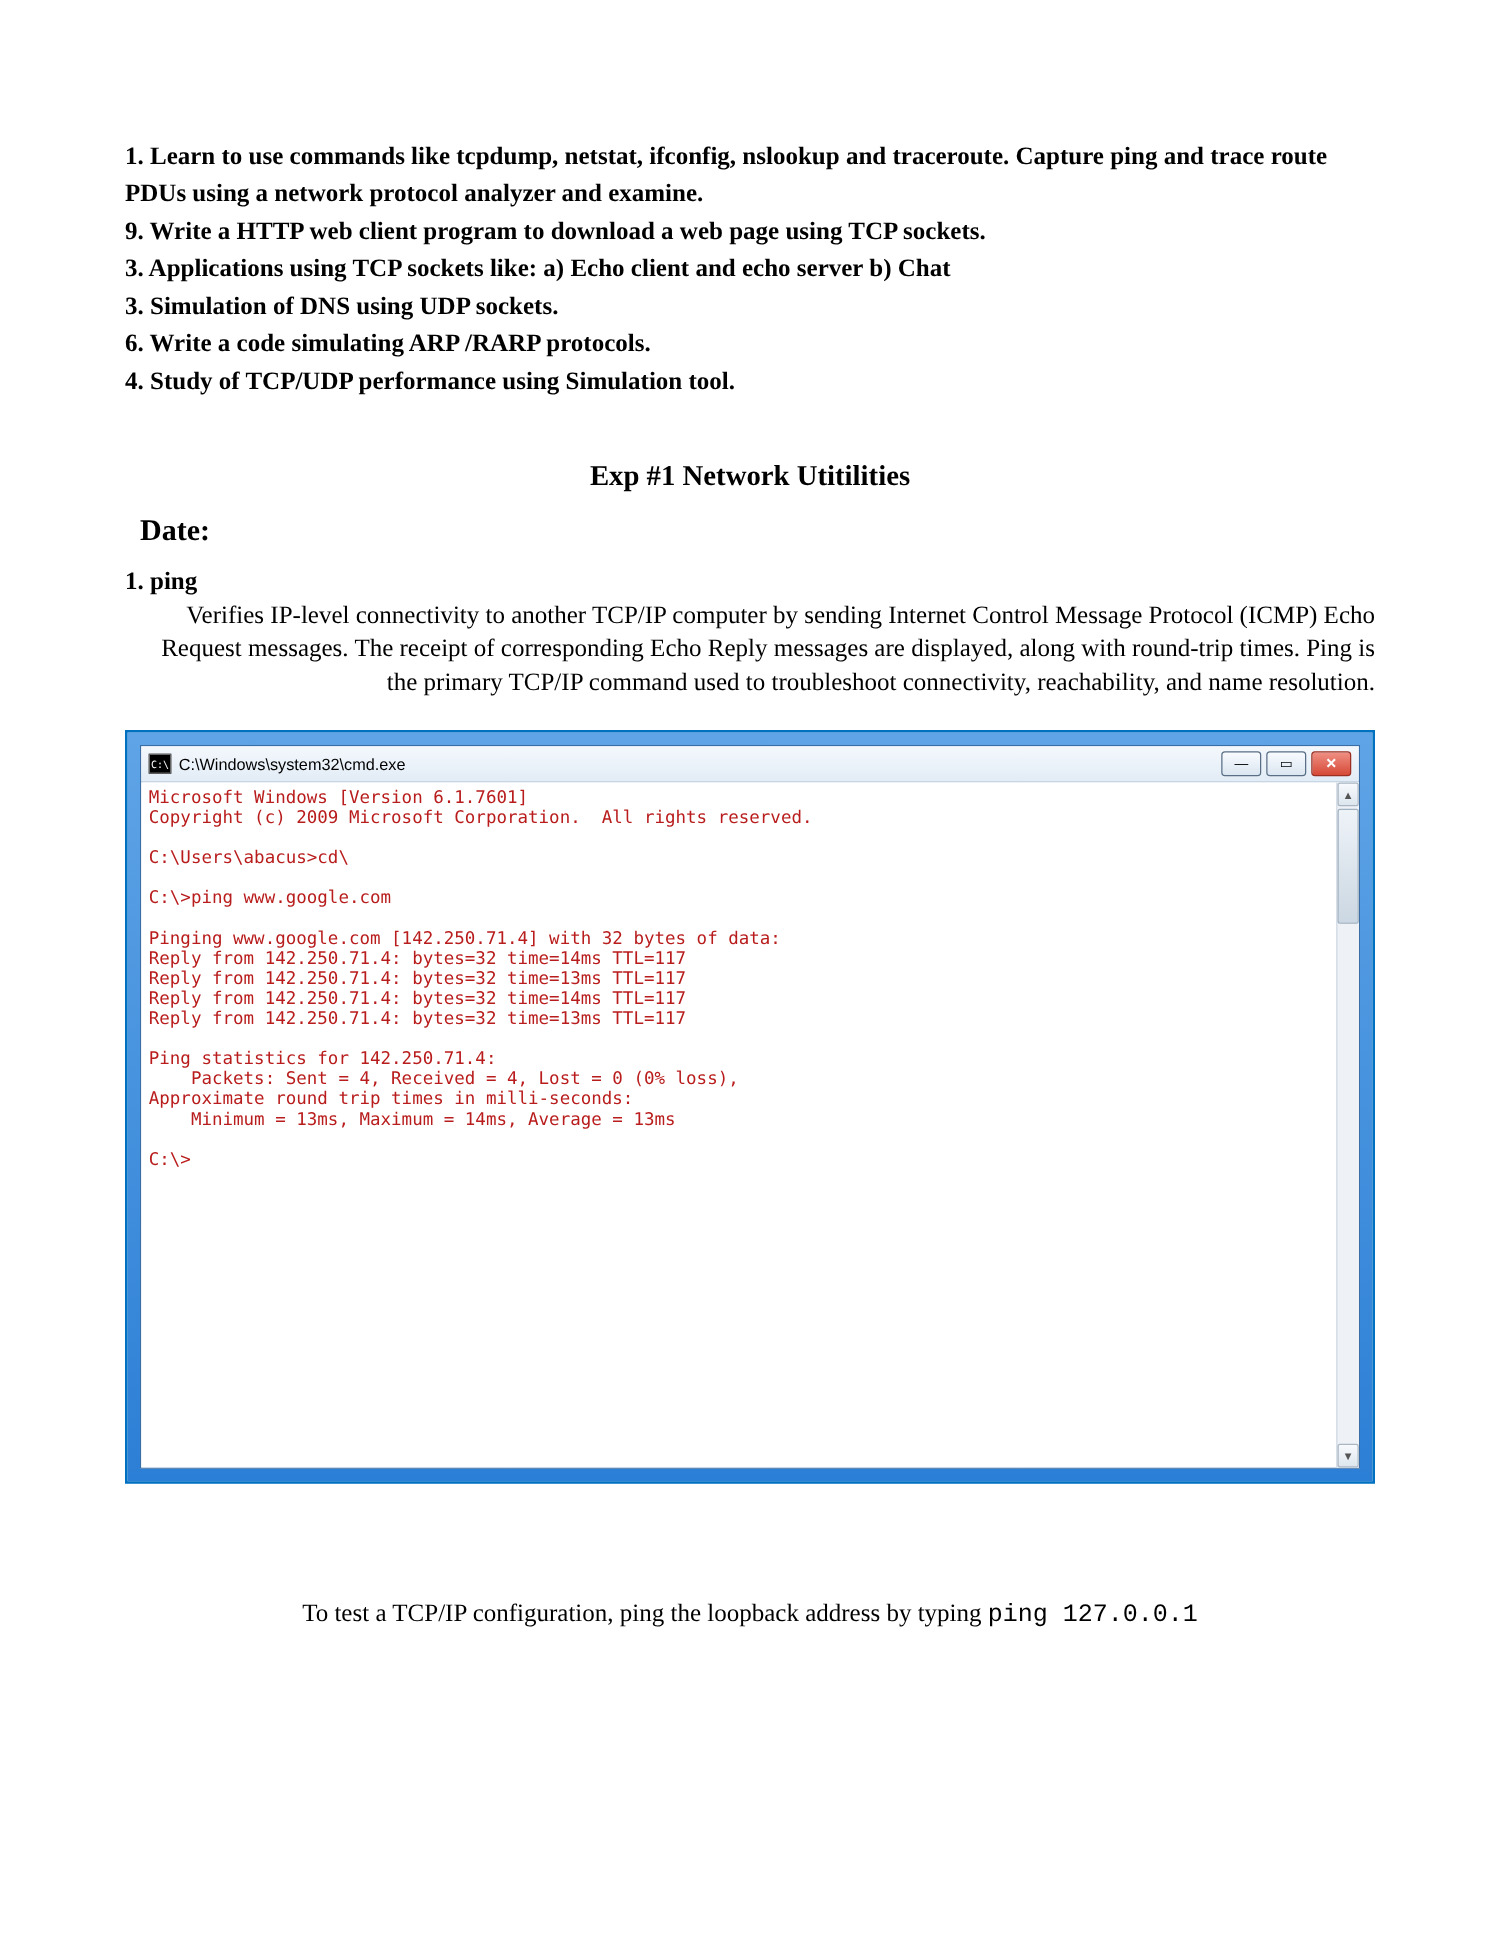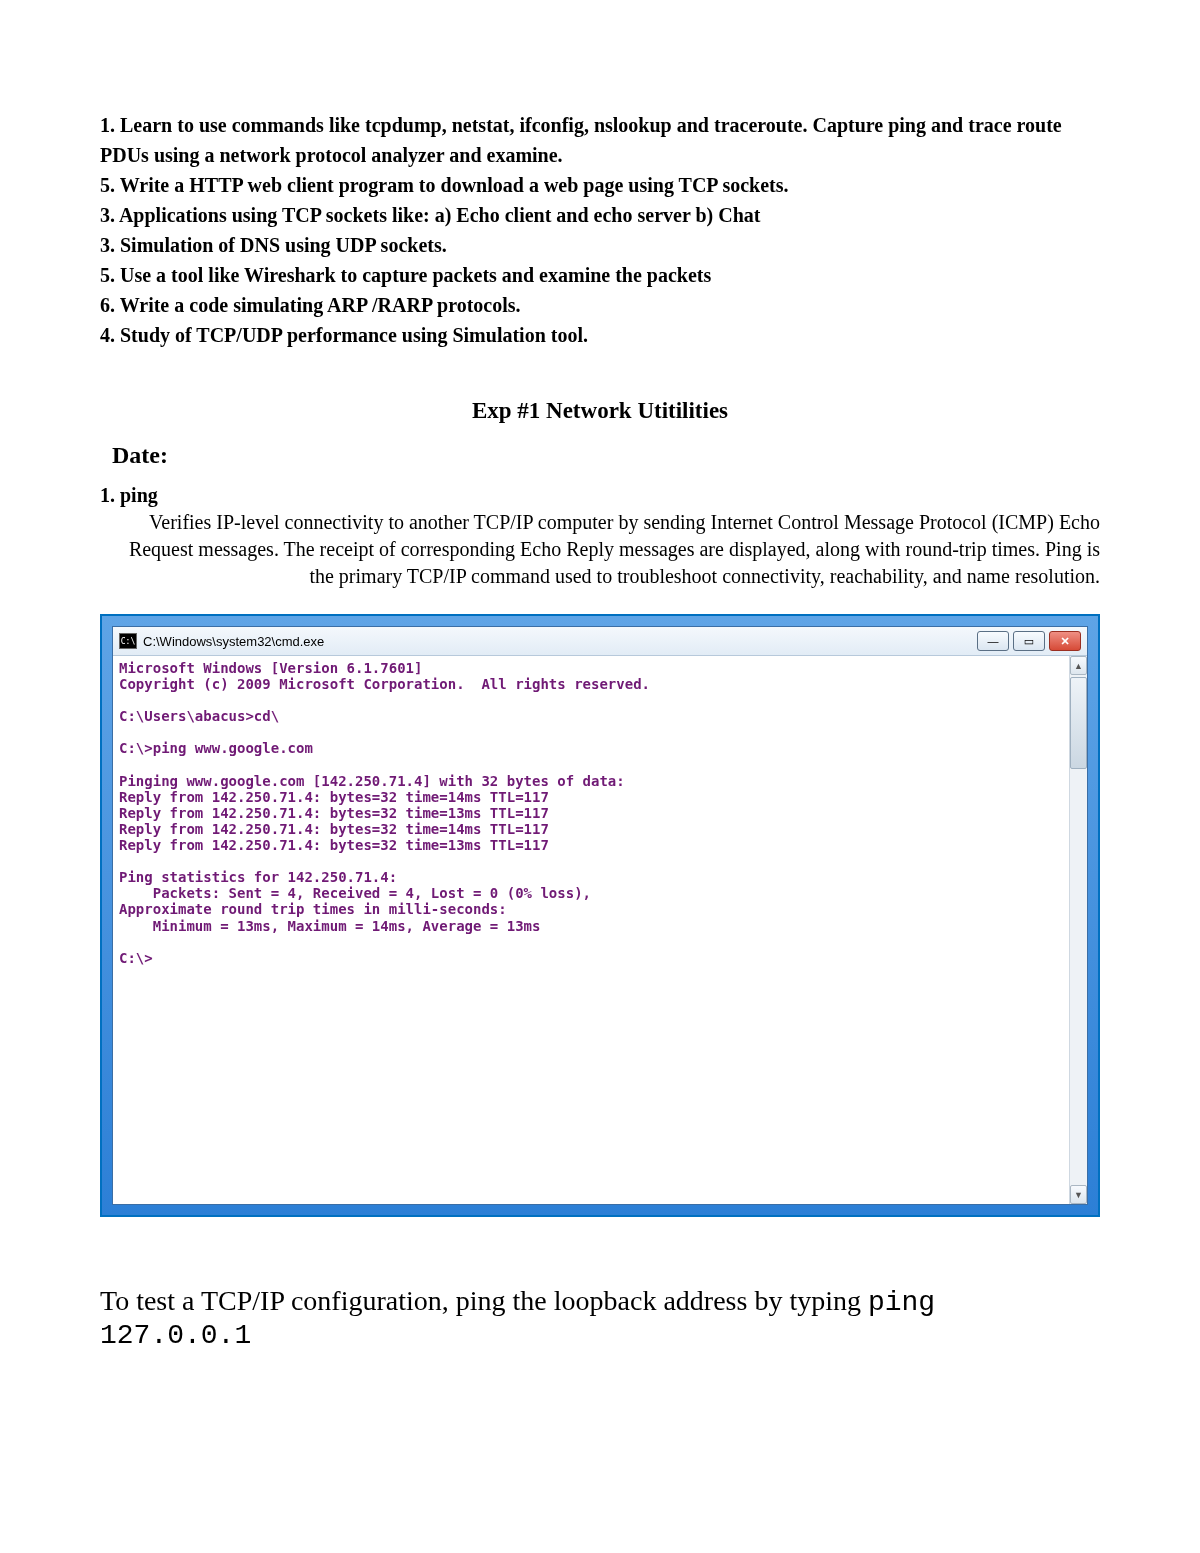--- a/index.html
+++ b/index.html
@@ -102,22 +102,22 @@
   .console-wrap {
     position: relative;
     background: #fff;
   }
   .console {
     font-family: "Lucida Console","DejaVu Sans Mono",monospace;
     font-size: 14px;
     white-space: pre;
     line-height: 1.15;
     padding: 4px 4px 4px 6px;
-    color:#701a75;
-    font-weight:bold;
+    color:#b91c1c;
+    font-weight:normal;
     min-height: 540px;
     overflow: hidden;
   }
   .scrollbar {
     position:absolute;
     right:0; top:0; bottom:0;
     width:17px;
     background:#eef2f6;
     border-left:1px solid #cfd8e1;
     display:flex;
@@ -136,38 +136,38 @@
   .sb-thumb {
     width:15px;
     height:90px;
     margin-top:2px;
     background:linear-gradient(#eef3f8,#cbd7e2);
     border:1px solid #9fb0c0;
     border-radius:2px;
   }
   .sb-track { flex:1; }
   .footer-note {
-    margin-top: 68px;
-    font-size: 28px;
+    margin-top: 93px;
+    font-size: 20px;
+    text-align: center;
   }
   .footer-note .code {
     font-family: "Courier New", monospace;
   }
 </style>
 </head>
 <body>
 
 <div class="page">
 
   <div class="list" id="exp-list">
       <div>1. Learn to use commands like tcpdump, netstat, ifconfig, nslookup and traceroute. Capture ping and trace route PDUs using a network protocol analyzer and examine.</div>
-      <div>5. Write a HTTP web client program to download a web page using TCP sockets.</div>
+      <div>9. Write a HTTP web client program to download a web page using TCP sockets.</div>
       <div>3. Applications using TCP sockets like: a) Echo client and echo server b) Chat</div>
       <div>3. Simulation of DNS using UDP sockets.</div>
-      <div>5. Use a tool like Wireshark to capture packets and examine the packets</div>
       <div>6. Write a code simulating ARP /RARP protocols.</div>
       <div>4. Study of TCP/UDP performance using Simulation tool.</div>
     </div>
 
   <h2 class="center">Exp #1 Network Utitilities</h2>
 
   <div class="date">Date:</div>
   <div class="subhead">1. ping</div>
   <div class="para">Verifies IP-level connectivity to another TCP/IP computer by sending Internet Control Message Protocol (ICMP) Echo Request messages. The receipt of corresponding Echo Reply messages are displayed, along with round-trip times. Ping is the primary TCP/IP command used to troubleshoot connectivity, reachability, and name resolution.</div>
 

